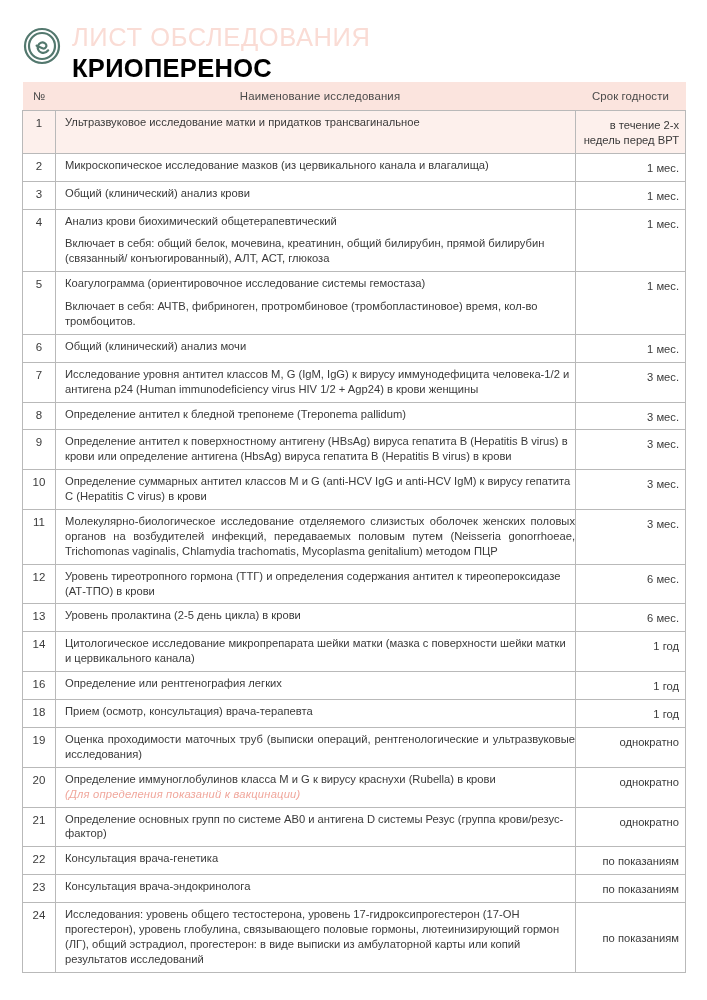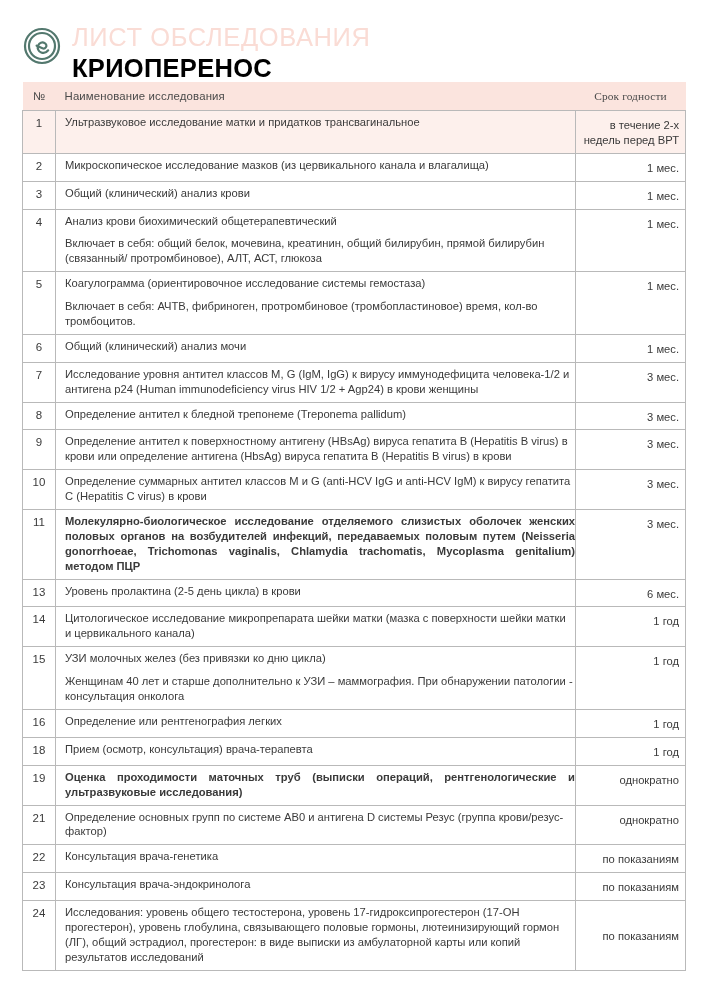--- a/index.html
+++ b/index.html
@@ -84,22 +84,22 @@
     background: #fbe4de;
     border: none;
     font-weight: normal;
     font-size: 11.4px;
     color: #4a4a4a;
     padding: 8px 0 8px 0;
     height: 28px;
     box-sizing: border-box;
   }
   th.th-num  { text-align: center; }
-  th.th-name { text-align: left; padding-left: 9px; letter-spacing: 0.15px; }
-  th.th-term { text-align: center; letter-spacing: 0.1px; font-family: Liberation Serif, serif; }
+  th.th-name { text-align: center; padding-left: 9px; letter-spacing: 0.15px; }
+  th.th-term { text-align: center; letter-spacing: 0.1px; }
 
   tbody td {
     border: 1px solid #b9b9b9;
     vertical-align: top;
     padding: 4px 6px 5px 6px;
     box-sizing: border-box;
     line-height: 1.33;
   }
   tbody tr.row-highlight td { background: #fdf0ec; }
 
@@ -108,21 +108,21 @@
     padding: 5px 2px 4px 2px;
     color: #3a3a3a;
     font-size: 11.5px;
   }
   td.cell-name {
     text-align: left;
     padding-left: 9px;
     padding-right: 0;
     color: #3a3a3a;
   }
-  td.cell-name.justify { text-align: justify; text-justify: inter-word; font-weight: bold; }
+  td.cell-name.justify { text-align: justify; text-justify: inter-word; }
   td.cell-term {
     text-align: right;
     color: #3a3a3a;
     padding-top: 7px;
     font-size: 11.2px;
     margin-left: 45px;
   }
   td.cell-term.mid { vertical-align: middle; }
 
   .line { display: block; }
@@ -186,21 +186,21 @@
             <td class="cell-num">3</td>
             <td class="cell-name">
               <span class="line">Общий (клинический) анализ крови</span>
             </td>
             <td class="cell-term">1 мес.</td>
           </tr>
           <tr>
             <td class="cell-num">4</td>
             <td class="cell-name">
               <span class="line">Анализ крови биохимический общетерапевтический</span>
-              <span class="para-gap">Включает в себя: общий белок, мочевина, креатинин, общий билирубин, прямой билирубин  (связанный/ протромбиновое), АЛТ, АСТ, глюкоза</span>
+              <span class="para-gap">Включает в себя: общий белок, мочевина, креатинин, общий билирубин, прямой билирубин  (связанный/ конъюгированный), АЛТ, АСТ, глюкоза</span>
             </td>
             <td class="cell-term">1 мес.</td>
           </tr>
           <tr>
             <td class="cell-num">5</td>
             <td class="cell-name">
               <span class="line">Коагулограмма (ориентировочное исследование системы гемостаза)</span>
               <span class="para-gap">Включает в себя: АЧТВ, фибриноген, протромбиновое (тромбопластиновое) время, кол-во тромбоцитов.</span>
             </td>
             <td class="cell-term">1 мес.</td>
@@ -241,38 +241,37 @@
             <td class="cell-term">3 мес.</td>
           </tr>
           <tr>
             <td class="cell-num">11</td>
             <td class="cell-name justify">
               <span class="line">Молекулярно-биологическое  исследование  отделяемого  слизистых  оболочек женских  половых   органов на возбудителей инфекций, передаваемых половым путем (Neisseria gonorrhoeae, Trichomonas vaginalis, Chlamydia trachomatis, Mycoplasma genitalium) методом ПЦР</span>
             </td>
             <td class="cell-term">3 мес.</td>
           </tr>
           <tr>
+            <td class="cell-num">12</td>
+            <td class="cell-name">
+              <span class="line">Уровень тиреотропного гормона (ТТГ) и определения содержания антител к тиреопероксидазе (АТ-ТПО) в крови</span>
+            </td>
+            <td class="cell-term">6 мес.</td>
+          </tr>
+          <tr>
             <td class="cell-num">13</td>
             <td class="cell-name">
               <span class="line">Уровень пролактина (2-5 день цикла) в крови</span>
             </td>
             <td class="cell-term">6 мес.</td>
           </tr>
           <tr>
             <td class="cell-num">14</td>
             <td class="cell-name">
               <span class="line">Цитологическое  исследование  микропрепарата  шейки  матки  (мазка  с поверхности  шейки  матки  и цервикального канала)</span>
-            </td>
-            <td class="cell-term">1 год</td>
-          </tr>
-          <tr>
-            <td class="cell-num">15</td>
-            <td class="cell-name">
-              <span class="line">УЗИ молочных желез (без привязки ко дню цикла)</span>
-              <span class="para-gap">Женщинам 40 лет и старше дополнительно к УЗИ –  маммография. При обнаружении патологии - консультация онколога</span>
             </td>
             <td class="cell-term">1 год</td>
           </tr>
           <tr>
             <td class="cell-num">16</td>
             <td class="cell-name">
               <span class="line">Определение или рентгенография легких</span>
             </td>
             <td class="cell-term">1 год</td>
           </tr>
@@ -284,20 +283,28 @@
             <td class="cell-term">1 год</td>
           </tr>
           <tr>
             <td class="cell-num">19</td>
             <td class="cell-name justify">
               <span class="line">Оценка проходимости маточных труб (выписки операций, рентгенологические и ультразвуковые исследования)</span>
             </td>
             <td class="cell-term">однократно</td>
           </tr>
           <tr>
+            <td class="cell-num">20</td>
+            <td class="cell-name">
+              <span class="line">Определение иммуноглобулинов класса M и G к вирусу краснухи (Rubella) в крови</span>
+              <span class="note-italic">(Для определения показаний  к вакцинации)</span>
+            </td>
+            <td class="cell-term">однократно</td>
+          </tr>
+          <tr>
             <td class="cell-num">21</td>
             <td class="cell-name">
               <span class="line">Определение основных групп по системе AB0 и антигена D системы Резус (группа крови/резус-фактор)</span>
             </td>
             <td class="cell-term">однократно</td>
           </tr>
           <tr>
             <td class="cell-num">22</td>
             <td class="cell-name">
               <span class="line">Консультация  врача-генетика</span>

